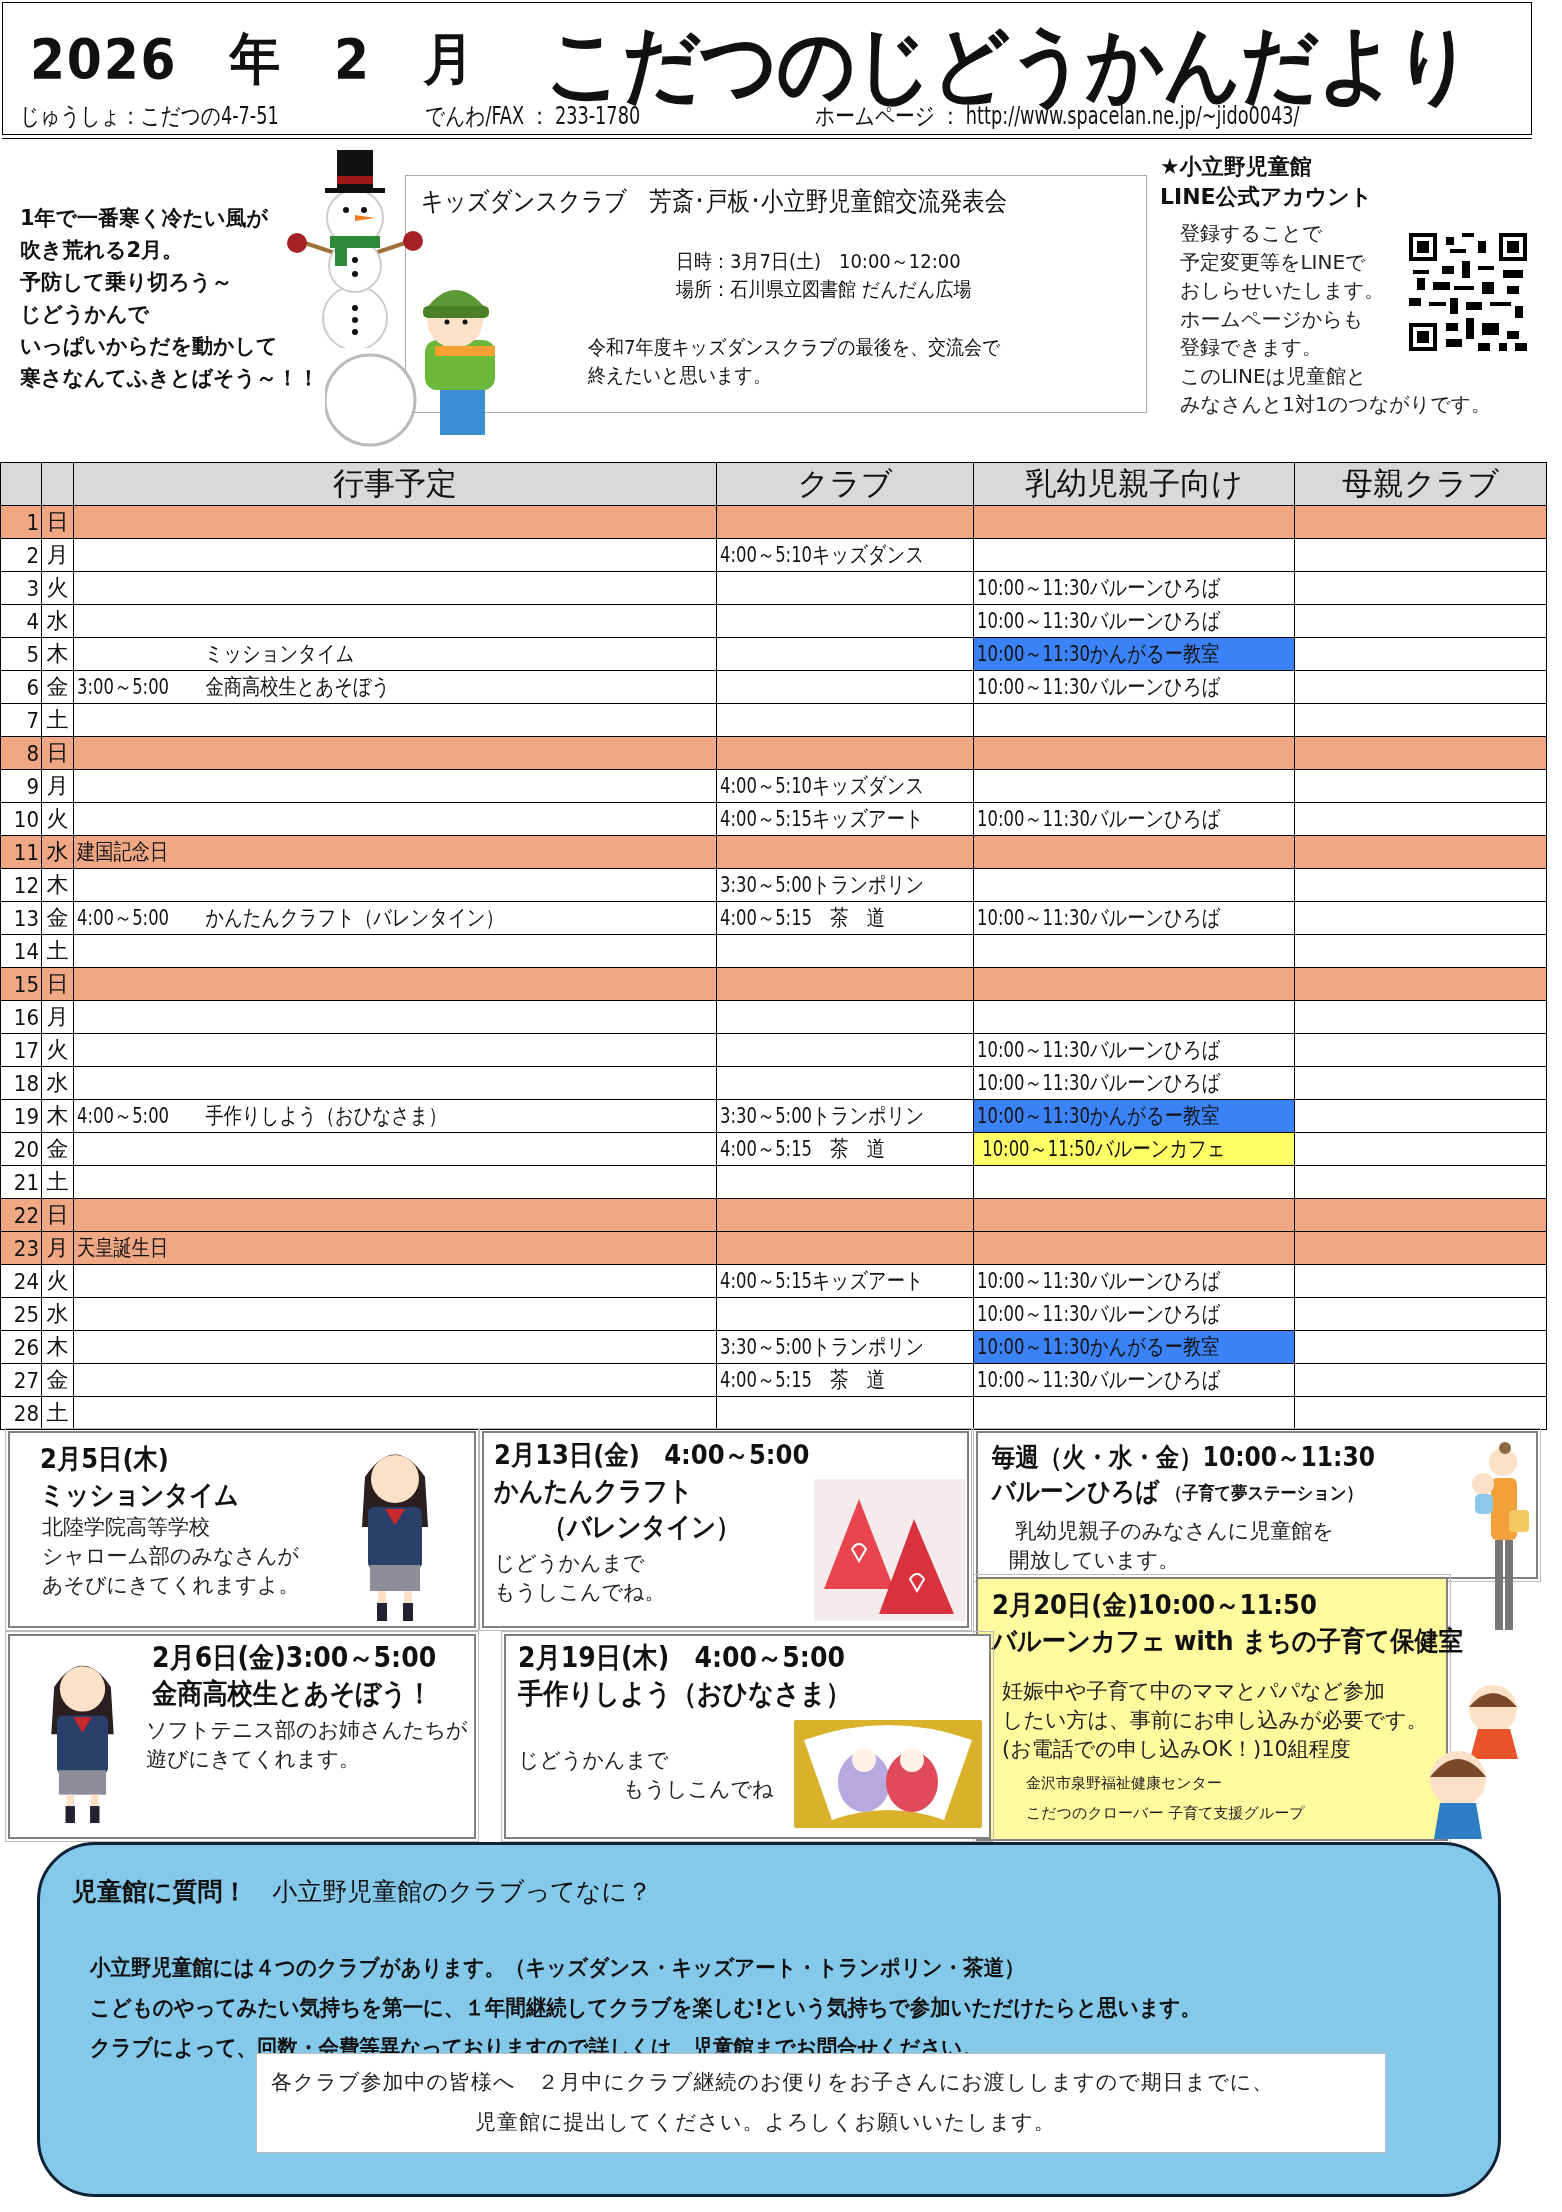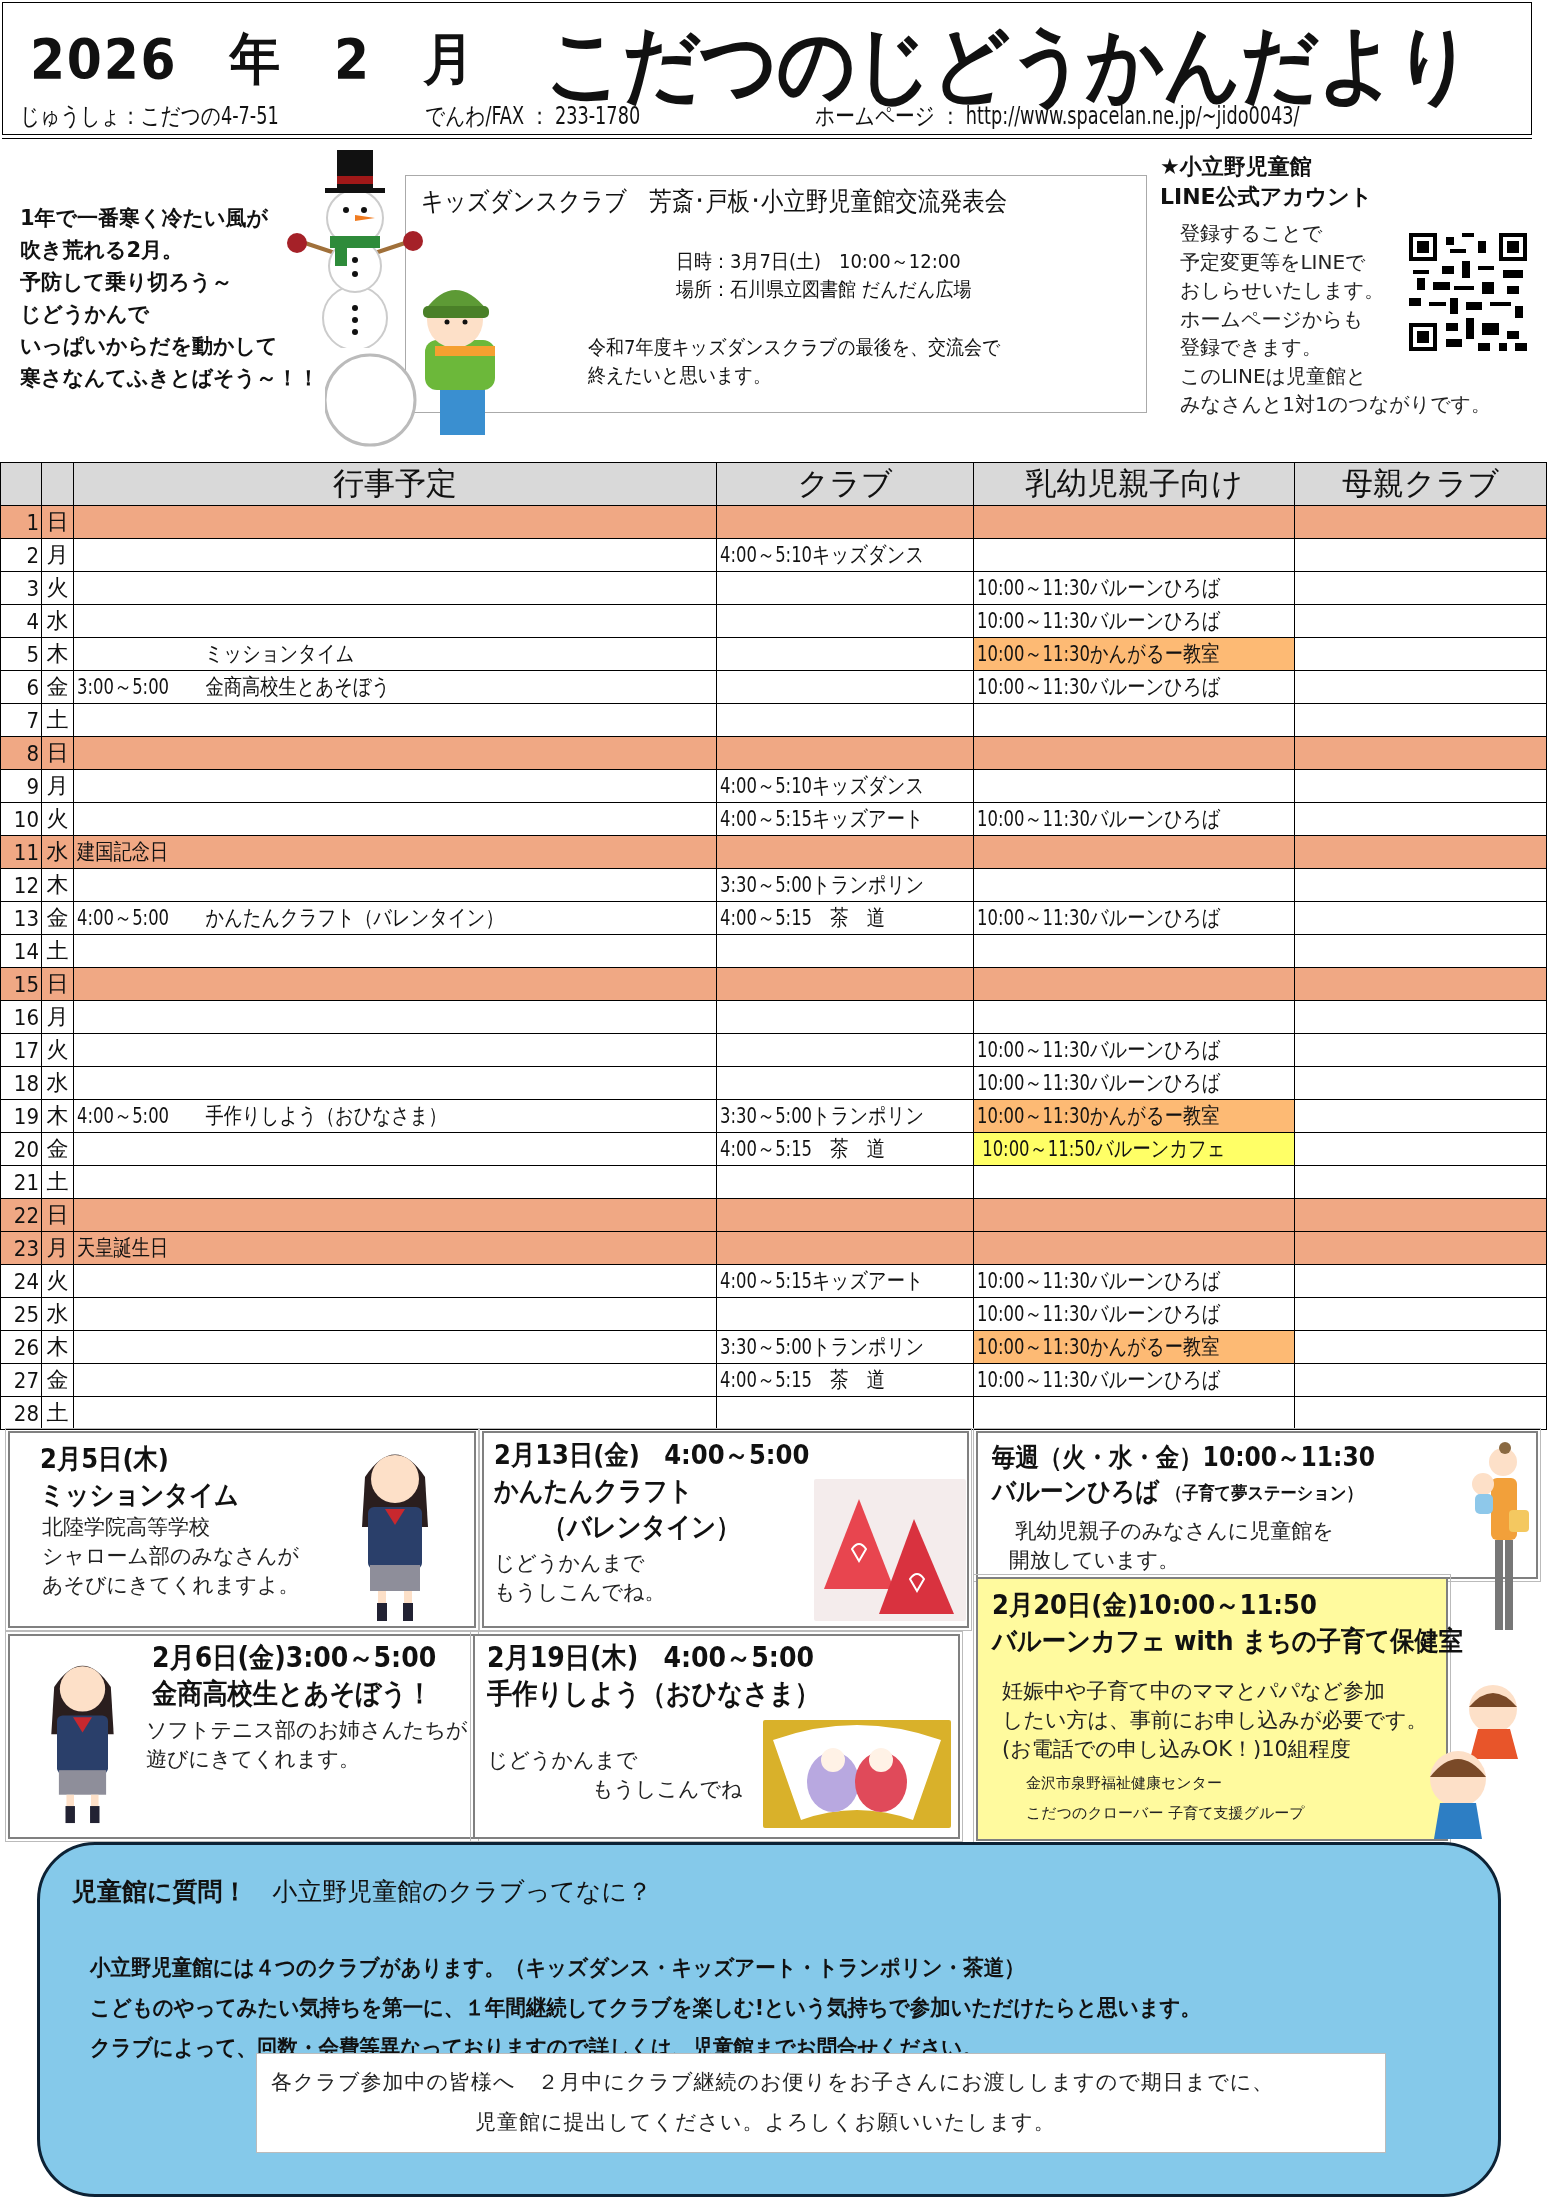--- a/index.html
+++ b/index.html
@@ -23,21 +23,21 @@
 
 .snowman{left:275px;top:148px}
 .kid{left:325px;top:270px}
 
 #calendar{left:0;top:462px;border-collapse:collapse;table-layout:fixed;width:1546px}
 #calendar td,#calendar th{border:1.5px solid #000;height:33px;padding:0 3px;font-size:22px;font-weight:normal;white-space:nowrap;overflow:hidden;font-family:"DejaVu Sans Condensed","DejaVu Sans",sans-serif}
 #calendar th{background:#d9d9d9;font-size:31px;text-align:center}
 #calendar td.day{text-align:right;padding-right:2px}
 #calendar td.wd{text-align:center;padding:0}
 #calendar tr.holiday td{background:#f0a884}
-#calendar td.pink{background:#fdba74}
+#calendar td.pink{background:#3b82f6}
 #calendar td.yellow{background:#ffff66}
 .cell-txt{display:inline-block;transform:scaleX(0.83);transform-origin:left;white-space:pre}
 
 .box{position:absolute;border:2px solid #808080;background:#fff;outline:1px solid #bbb;outline-offset:2px}
 .b-head{position:absolute;font-size:27px;font-weight:bold;white-space:pre;transform:scaleX(0.9);transform-origin:left;line-height:36px}
 .b-body{position:absolute;font-size:21px;white-space:pre;line-height:29px;color:#222}
 .photo{position:absolute;border-radius:2px}
 
 #faq{left:37px;top:1842px;width:1464px;height:355px;background:#85c9ea;border:3px solid #0d2235;border-radius:58px}
 .faq-title{left:32px;top:30px;font-size:25px;font-weight:bold;white-space:nowrap}
@@ -480,21 +480,21 @@
       <circle cx="45" cy="42" r="24" fill="#fde0c8"></circle>
     <rect x="18" y="70" width="54" height="62" rx="6" fill="#2a3f6a"></rect>
       <polygon points="35,72 55,72 45,88" fill="#c8282e"></polygon>
     <rect x="20" y="128" width="50" height="26" fill="#8e8e9a"></rect>
       <rect x="28" y="154" width="8" height="26" fill="#fde0c8"></rect>
       <rect x="54" y="154" width="8" height="26" fill="#fde0c8"></rect>
     <rect x="27" y="166" width="10" height="18" fill="#223"></rect>
       <rect x="53" y="166" width="10" height="18" fill="#223"></rect>
   </svg>
 </div>
-<div class="box" style="left:473px;top:1634px;width:487px;height:205px">
+<div class="box" style="left:504px;top:1634px;width:487px;height:205px">
   <div class="b-head" style="left:12px;top:4px;font-size:28px">2月19日(木)　4:00～5:00
 手作りしよう（おひなさま）</div>
   <div class="b-body" style="left:12px;top:110px">じどうかんまで
 　　　　　もうしこんでね</div>
   <svg class="photo" style="left:288px;top:84px" width="188" height="108" viewBox="0 0 188 108">
     <rect width="188" height="108" fill="#d9b12a"></rect>
       <path d="M10 20 Q94 -10 178 20 L150 100 Q94 80 38 100 Z" fill="#fff"></path>
     <ellipse cx="70" cy="62" rx="26" ry="30" fill="#b8a8e0"></ellipse>
       <circle cx="70" cy="40" r="12" fill="#fff2e6"></circle>
     <ellipse cx="118" cy="62" rx="26" ry="30" fill="#e04a5a"></ellipse>

